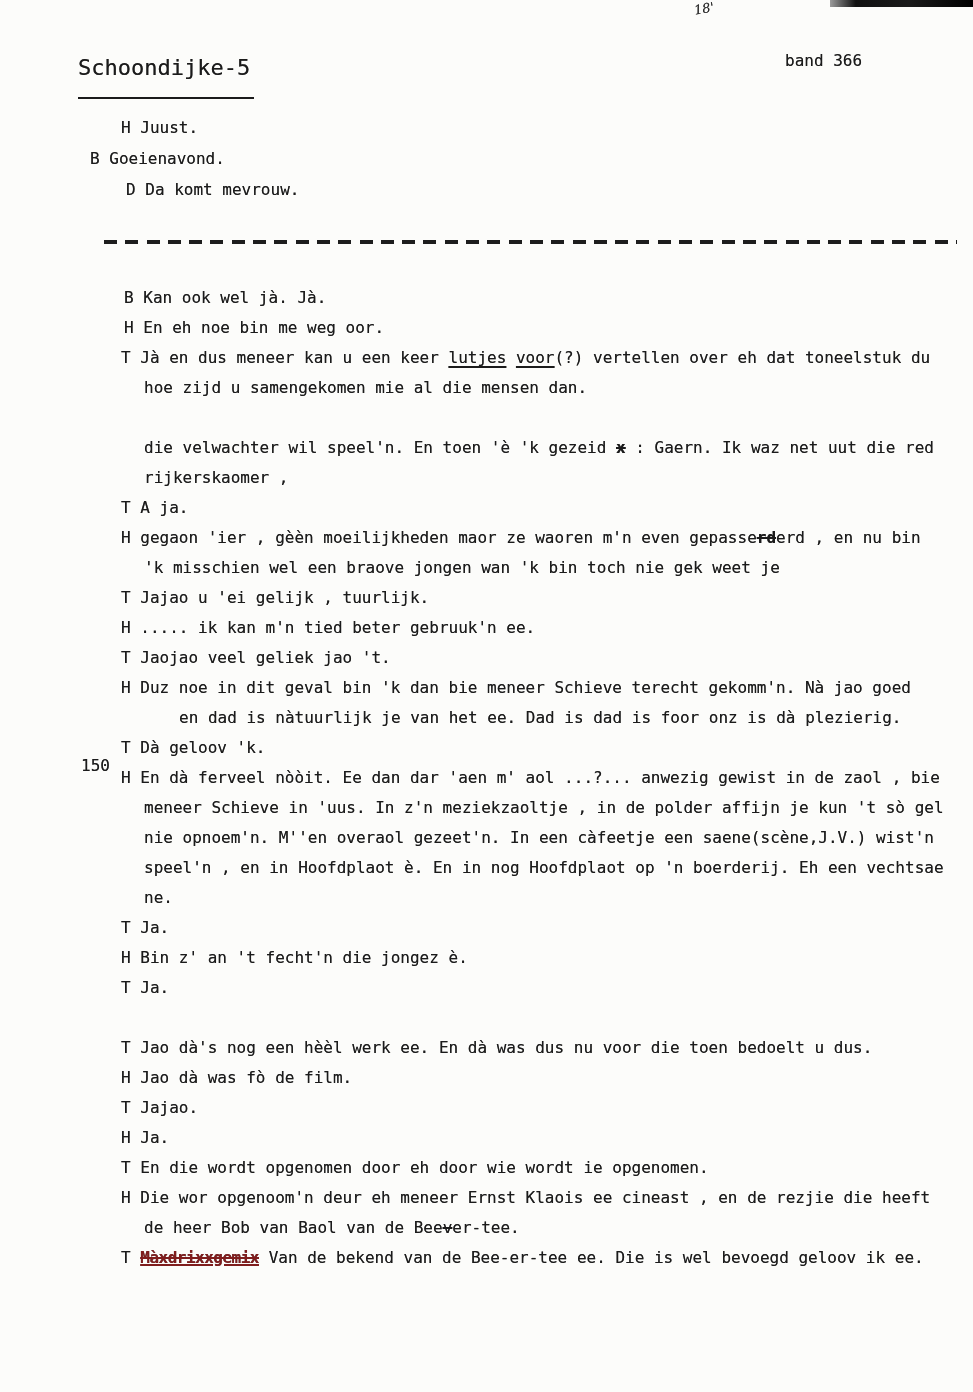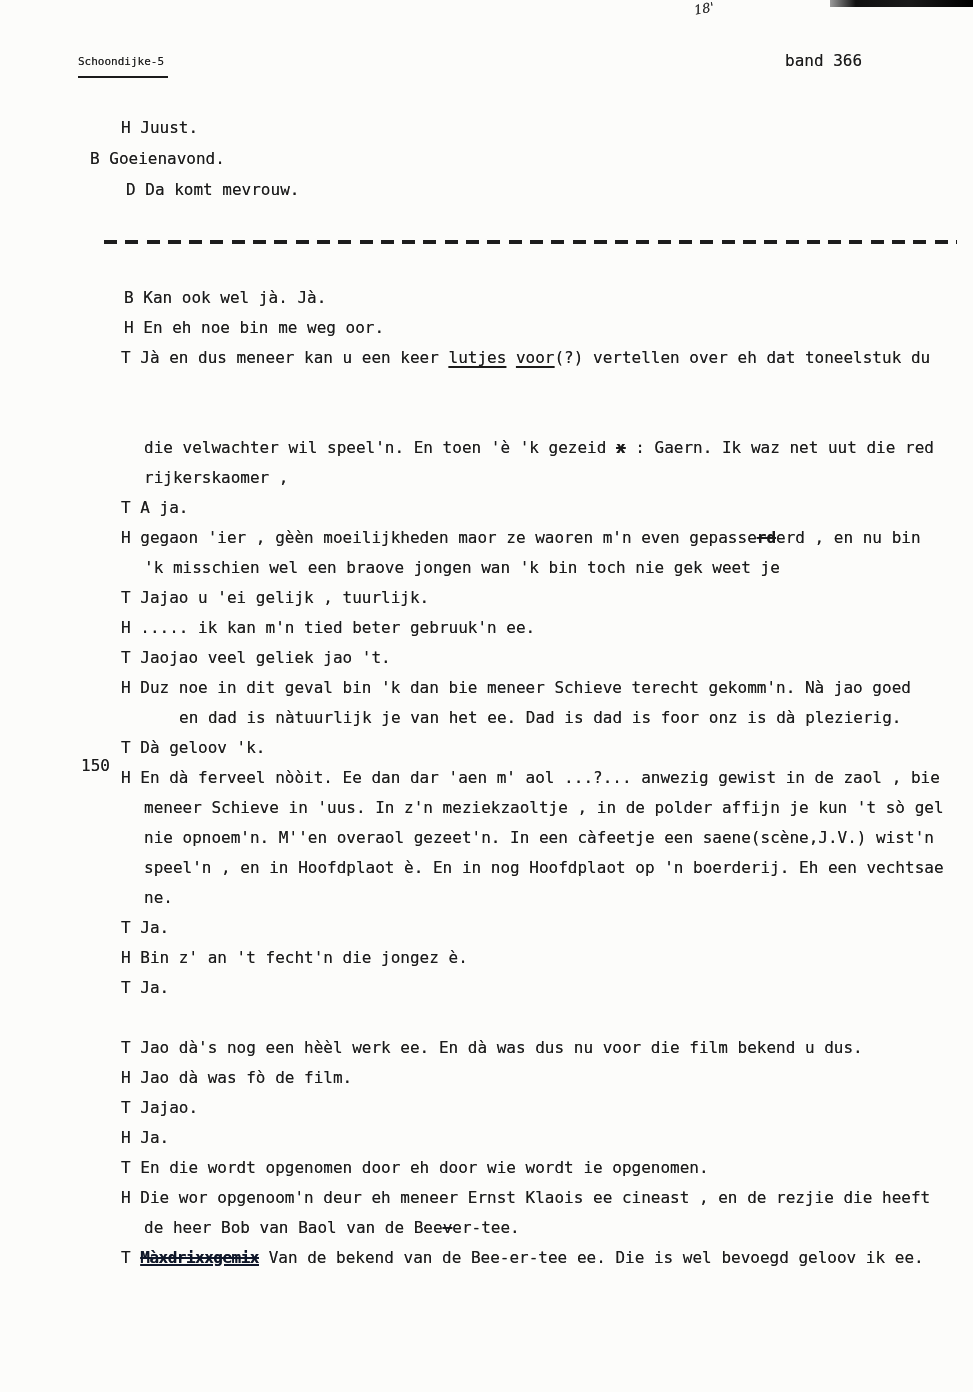--- a/index.html
+++ b/index.html
@@ -9,22 +9,22 @@
     background:#fcfcfa;
     overflow:hidden;
     font-family:"DejaVu Sans Mono","Liberation Mono",monospace;
     font-size:16px;
     color:#1b1b1b;
     text-shadow:0 0 0.5px rgba(10,10,10,.6);
   }
   .line{position:absolute;white-space:pre;line-height:20px;}
   .hdr-left{
     position:absolute;left:78px;top:55px;white-space:pre;
-    font-size:11px;
-    border-bottom:2px solid #1b1b1b;padding-bottom:8px;padding-right:4px;
+    font-size:22px;
+    border-bottom:2px solid #1b1b1b;padding-bottom:17px;padding-right:4px;
   }
   .hdr-right{position:absolute;left:785px;top:51px;white-space:pre;font-size:16px;}
   .corner-mark{
     position:absolute;left:694px;top:1px;
     font-family:"DejaVu Serif","Liberation Serif",serif;
     font-style:italic;font-size:13px;color:#2a2a2a;
     transform:rotate(-10deg);
   }
   .scan-bar{
     position:absolute;left:830px;top:0;width:143px;height:7px;
@@ -36,21 +36,21 @@
   }
   .margin-num{position:absolute;left:81px;top:708px;white-space:pre;margin-top:48px;}
   .u{text-decoration:underline;text-decoration-thickness:1.5px;text-underline-offset:3px;}
   .xed{text-decoration:line-through;text-decoration-thickness:1.5px;}
   .xed-b{text-decoration:line-through;font-weight:bold;text-decoration-thickness:2px;}
   .xed-heavy{
     font-weight:bold;
     text-decoration:underline line-through;
     text-decoration-thickness:1.5px;
     letter-spacing:-0.5px;
-    color:#0f172a;
+    color:#7f1d1d;
   }
 </style>
 </head>
 <body>
 
 <div class="page">
 
   <div class="scan-bar"></div>
   <div class="corner-mark">18'</div>
 
@@ -61,20 +61,21 @@
   <div class="line" style="left:90px;top:149px"><span>B Goeienavond.</span></div>
   <div class="line" style="left:126px;top:180px"><span>D Da komt mevrouw.</span></div>
 
   <div class="divider"></div>
 
   <div class="line" style="left:124px;top:288px"><span>B Kan ook wel jà. Jà.</span></div>
   <div class="line" style="left:124px;top:318px"><span>H En eh noe bin me weg oor.</span></div>
 
   <div class="line" style="left:121px;top:348px"><span>T Jà en dus meneer kan u een keer </span><span class="u">lutjes</span><span> </span><span class="u">voor</span><span>(?) vertellen over eh dat toneelstuk du</span></div>
 
+  <div class="line" style="left:144px;top:378px"><span>hoe zijd u samengekomen mie al die mensen dan.</span></div>
 
   <div class="line" style="left:144px;top:438px"><span>die velwachter wil speel'n. En toen 'è 'k gezeid </span><span class="xed-b">x</span><span> : Gaern. Ik waz net uut die red</span></div>
 
   <div class="line" style="left:144px;top:468px"><span>rijkerskaomer ,</span></div>
   <div class="line" style="left:121px;top:498px"><span>T A ja.</span></div>
 
   <div class="line" style="left:121px;top:528px"><span>H gegaon 'ier , gèèn moeilijkheden maor ze waoren m'n even gepasse</span><span class="xed-b">rd</span><span>erd , en nu bin</span></div>
 
   <div class="line" style="left:144px;top:558px"><span>'k misschien wel een braove jongen wan 'k bin toch nie gek weet je</span></div>
   <div class="line" style="left:121px;top:618px"><span>H ..... ik kan m'n tied beter gebruuk'n ee.</span></div>
@@ -87,21 +88,21 @@
 
   <div class="line" style="left:121px;top:738px"><span>T Dà geloov 'k.</span></div>
   <div class="line" style="left:121px;top:768px"><span>H En dà ferveel nòòit. Ee dan dar 'aen m' aol ...?... anwezig gewist in de zaol , bie</span></div>
   <div class="line" style="left:144px;top:798px"><span>meneer Schieve in 'uus. In z'n meziekzaoltje , in de polder affijn je kun 't sò gel</span></div>
   <div class="line" style="left:144px;top:828px"><span>nie opnoem'n. M''en overaol gezeet'n. In een càfeetje een saene(scène,J.V.) wist'n</span></div>
   <div class="line" style="left:144px;top:858px"><span>speel'n , en in Hoofdplaot è. En in nog Hoofdplaot op 'n boerderij. Eh een vechtsae</span></div>
   <div class="line" style="left:144px;top:888px"><span>ne.</span></div>
   <div class="line" style="left:121px;top:918px"><span>T Ja.</span></div>
   <div class="line" style="left:121px;top:948px"><span>H Bin z' an 't fecht'n die jongez è.</span></div>
   <div class="line" style="left:121px;top:978px"><span>T Ja.</span></div>
-  <div class="line" style="left:121px;top:1038px"><span>T Jao dà's nog een hèèl werk ee. En dà was dus nu voor die film bekend u dus.</span></div>
+  <div class="line" style="left:121px;top:1038px"><span>T Jao dà's nog een hèèl werk ee. En dà was dus nu voor die toen bedoelt u dus.</span></div>
   <div class="line" style="left:121px;top:1068px"><span>H Jao dà was fò de film.</span></div>
   <div class="line" style="left:121px;top:1098px"><span>T Jajao.</span></div>
   <div class="line" style="left:121px;top:1128px"><span>H Ja.</span></div>
   <div class="line" style="left:121px;top:1158px"><span>T En die wordt opgenomen door eh door wie wordt ie opgenomen.</span></div>
   <div class="line" style="left:121px;top:1188px"><span>H Die wor opgenoom'n deur eh meneer Ernst Klaois ee cineast , en de rezjie die heeft</span></div>
 
   <div class="line" style="left:144px;top:1218px"><span>de heer Bob van Baol van de Bee</span><span class="xed">v</span><span>er-tee.</span></div>
 
   <div class="line" style="left:121px;top:1248px"><span>T </span><span class="xed-heavy">Màxdrixxgemix</span><span> Van de bekend van de Bee-er-tee ee. Die is wel bevoegd geloov ik ee.</span></div>
 

